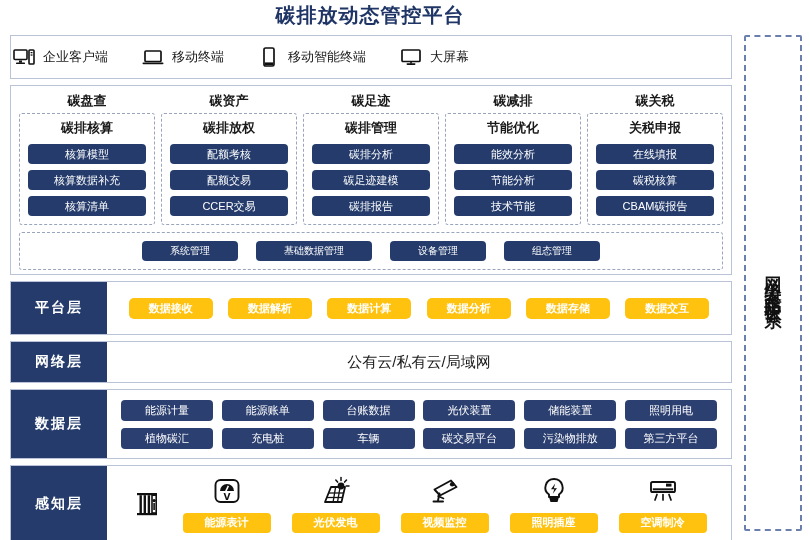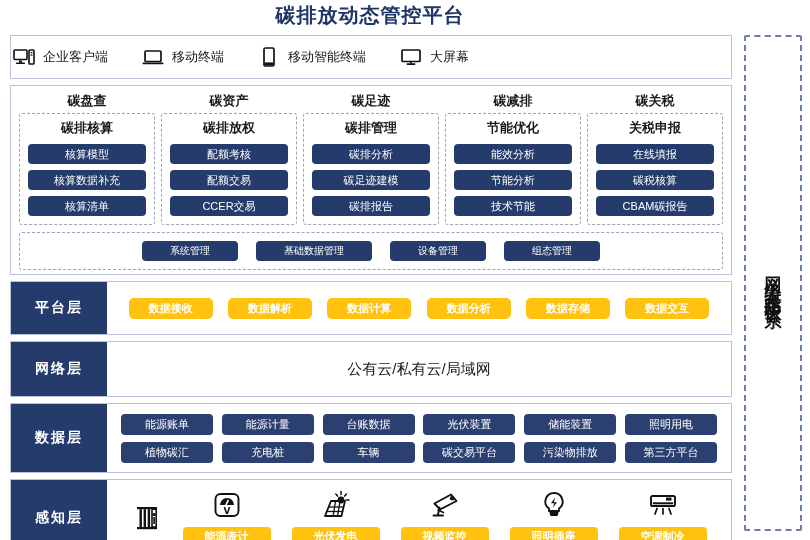--- a/index.html
+++ b/index.html
@@ -109,21 +109,21 @@
   .pill-y{
     height:21px;min-width:84px;padding:0 14px;
     border-radius:5px;
     background:#FFC20E;color:#ffffff;
     font-size:11px;font-weight:bold;
     display:flex;align-items:center;justify-content:center;
     white-space:nowrap;box-sizing:border-box;
   }
 
   
-  .net-row{height:56px;justify-content:flex-end;}
+  .net-row{height:42px;justify-content:flex-end;}
   .net-body{justify-content:center;}
   .net-text{font-size:15px;color:#1a1a1a;}
 
   
   .data-row{height:70px;}
   .data-body{flex-direction:column;justify-content:center;padding:6px 14px;gap:7px;}
   .data-line{display:flex;justify-content:space-between;width:100%;}
   .pill-d{
     width:92px;height:21px;border-radius:4px;
     background:#2b3f70;color:#fff;font-size:11px;
@@ -304,22 +304,22 @@
       <div class="layer-label">网络层</div>
       <div class="layer-body net-body">
         <div class="net-text">公有云/私有云/局域网</div>
       </div>
     </div>
 
     <div class="layer data-row">
       <div class="layer-label">数据层</div>
       <div class="layer-body data-body">
         <div class="data-line">
+          <div class="pill-d">能源计量</div>
           <div class="pill-d">能源账单</div>
-          <div class="pill-d">能源计量</div>
           <div class="pill-d">台账数据</div>
           <div class="pill-d">光伏装置</div>
           <div class="pill-d">储能装置</div>
           <div class="pill-d">照明用电</div>
         </div>
         <div class="data-line">
           <div class="pill-d">植物碳汇</div>
           <div class="pill-d">充电桩</div>
           <div class="pill-d">车辆</div>
           <div class="pill-d">碳交易平台</div>

